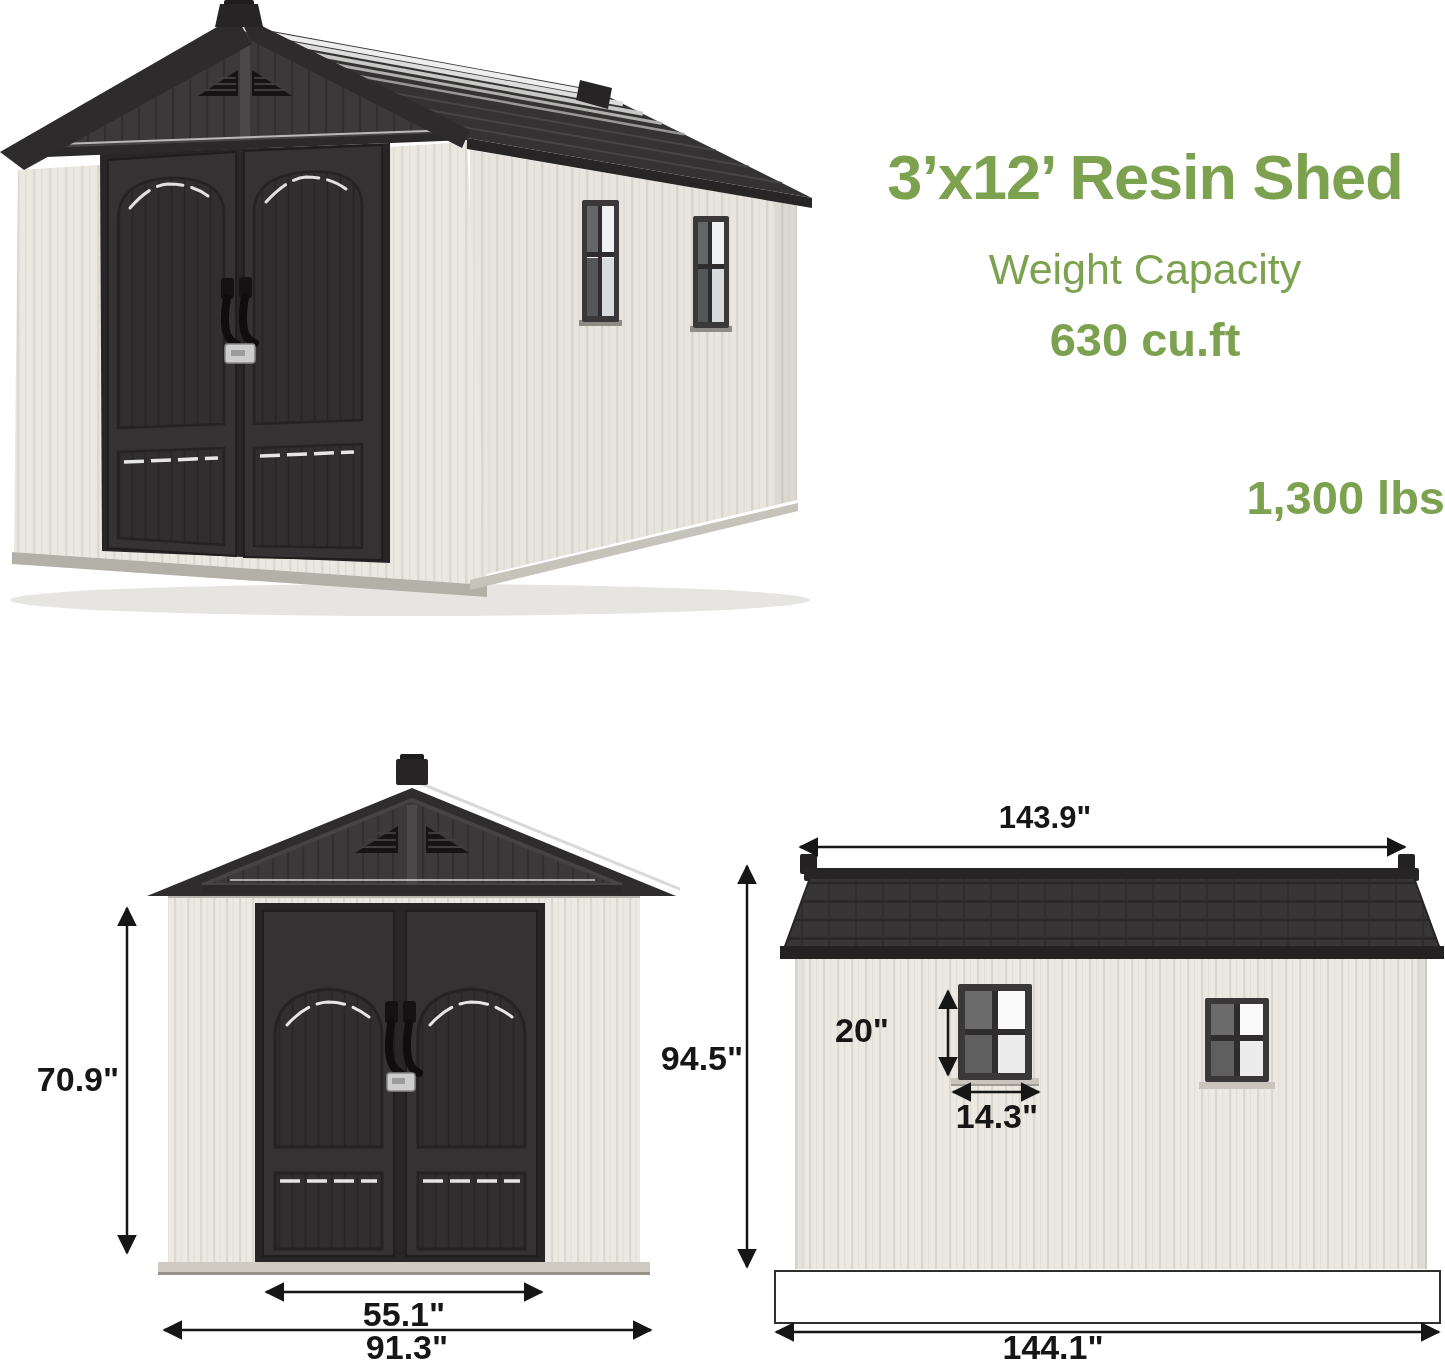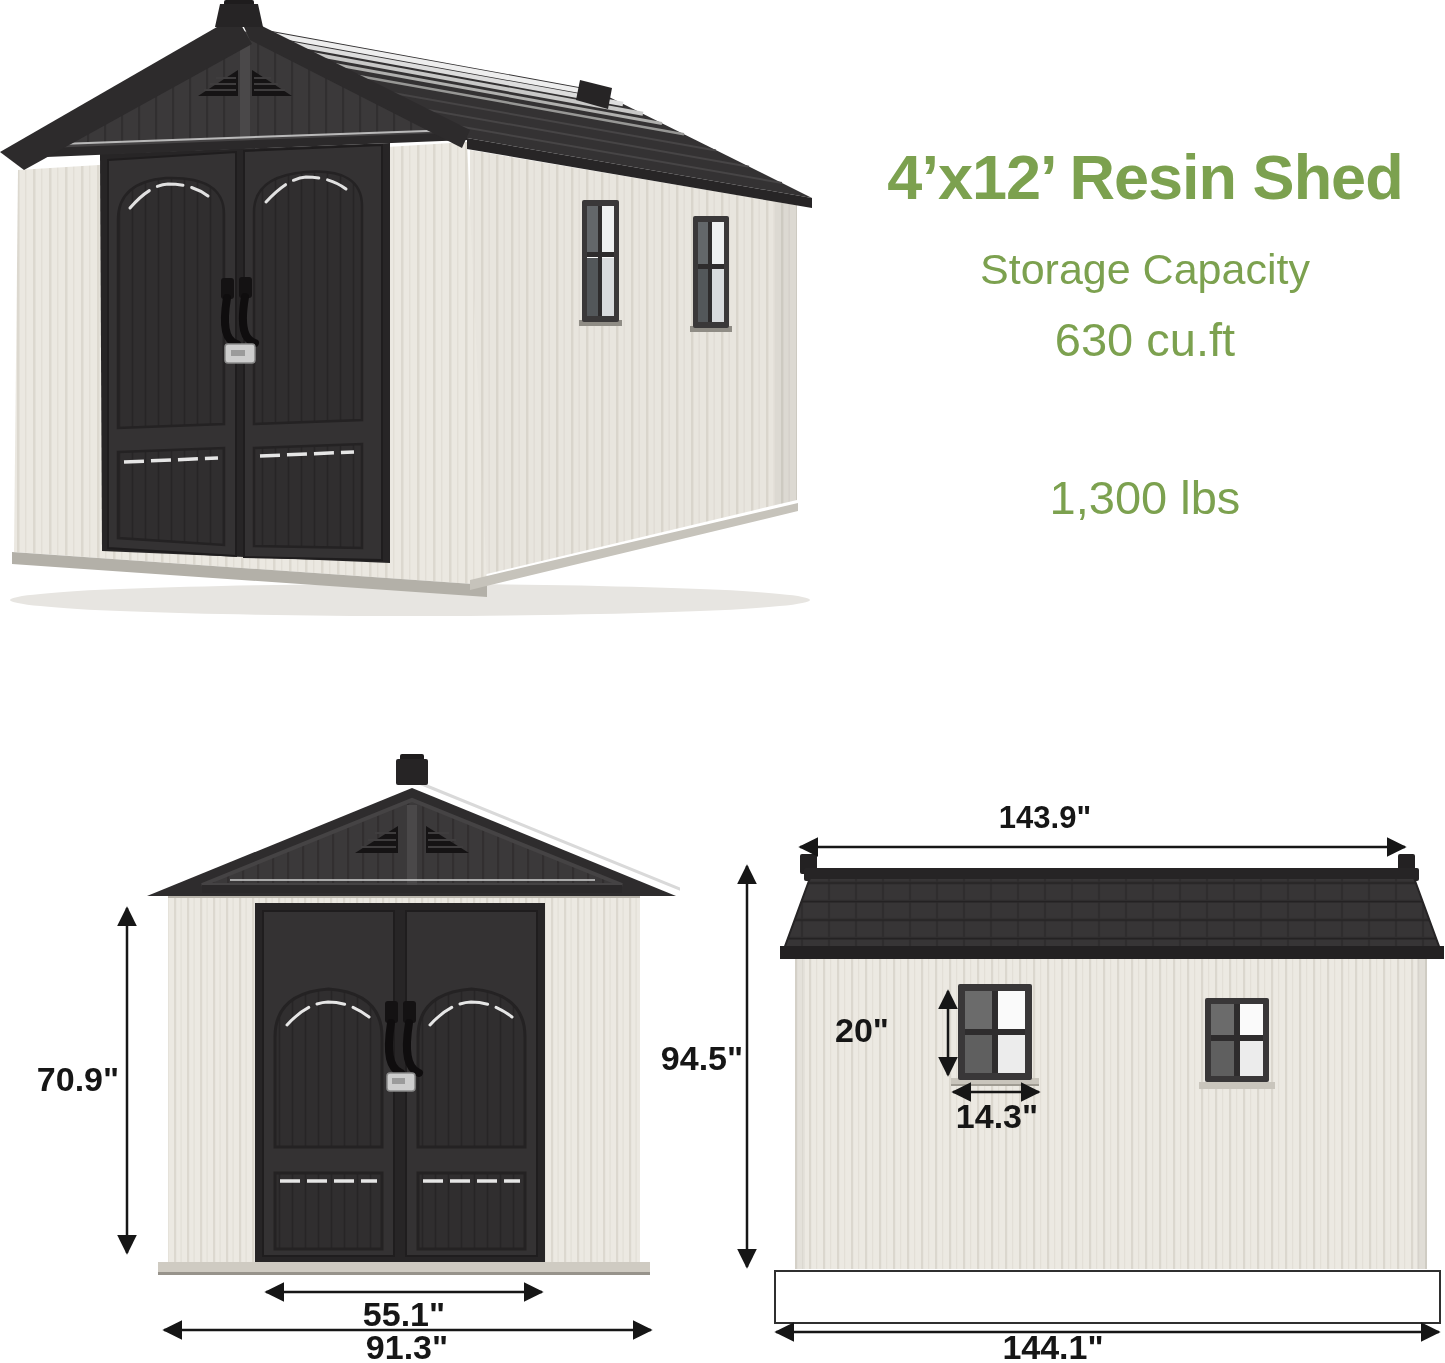--- a/index.html
+++ b/index.html
@@ -9,23 +9,23 @@
   }
   .view{position:absolute;}
   #v3d{left:0;top:0;}
   #vfront{left:30px;top:745px;}
   #vside{left:640px;top:790px;}
   
   #vinfo{left:845px;top:0;width:600px;height:600px;text-align:center;color:#7CA14F;}
   #vinfo .title{position:absolute;top:144px;left:0;width:100%;margin:0;
     font-size:63px;line-height:66px;font-weight:bold;letter-spacing:-1px;}
   #vinfo .spec-label{position:absolute;left:0;width:100%;font-size:43px;line-height:45px;}
-  #vinfo .spec-value{position:absolute;left:0;width:100%;font-size:47px;line-height:49px;font-weight:normal;}
+  #vinfo .spec-value{position:absolute;left:0;width:100%;font-size:47px;line-height:49px;font-weight:bold;}
   #spec1-label{top:247px;} #spec1-value{top:315px;}
-  #spec2-label{top:410px;} #spec2-value{top:473px;}
+  #spec2-label{top:410px;} #spec2-value{top:473px;text-align:right;}
   
   text.dim{font-family:"Liberation Sans",sans-serif;font-weight:bold;fill:#161616;font-size:34px;}
   text.dim-sm{font-family:"Liberation Sans",sans-serif;font-weight:bold;fill:#161616;font-size:31px;}
   line.dl{stroke:#161616;stroke-width:2.5;}
 </style>
 </head>
 <body>
 
 <div class="canvas">
 
@@ -135,22 +135,22 @@
         <rect x="224" y="0" width="30" height="8" rx="2" fill="#1e1c1d"></rect>
         <polygon points="220,4 258,4 263,27 215,27" fill="#262425"></polygon>
       </g>
     </g>
 
     <polygon points="12,552 487,585 487,597 12,564" fill="#b3b0a8"></polygon>
     <polygon points="470,580 798,503 798,511 470,590" fill="#c6c3bb"></polygon>
   </svg>
 
   <div id="vinfo" class="view">
-    <h1 class="title">4’x12’ Resin Shed</h1>
-    <div id="spec1-label" class="spec-label">Storage Capacity</div>
+    <h1 class="title">3’x12’ Resin Shed</h1>
+    <div id="spec1-label" class="spec-label">Weight Capacity</div>
     <div id="spec1-value" class="spec-value">630 cu.ft</div>
     <div id="spec2-value" class="spec-value">1,300 lbs</div>
   </div>
 
   <svg id="vfront" class="view" width="650" height="618" viewBox="0 0 650 618">
     <defs>
       <pattern id="pb-wall" width="13" height="12" patternUnits="userSpaceOnUse">
         <rect width="13" height="12" fill="#ece9e2"></rect>
           <rect x="1" width="2.2" height="12" fill="#dcd8cf"></rect>
           <rect x="7.5" width="1.2" height="12" fill="#e3dfd7"></rect>

